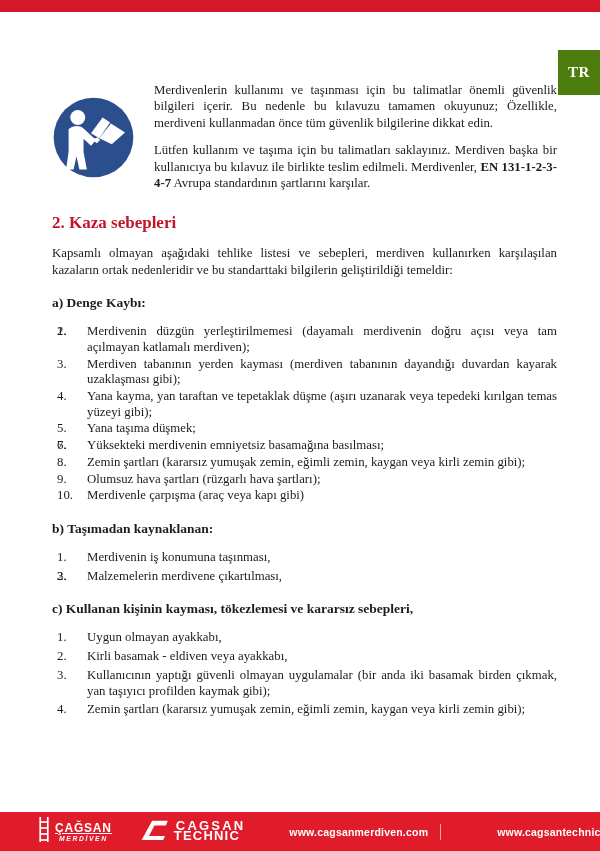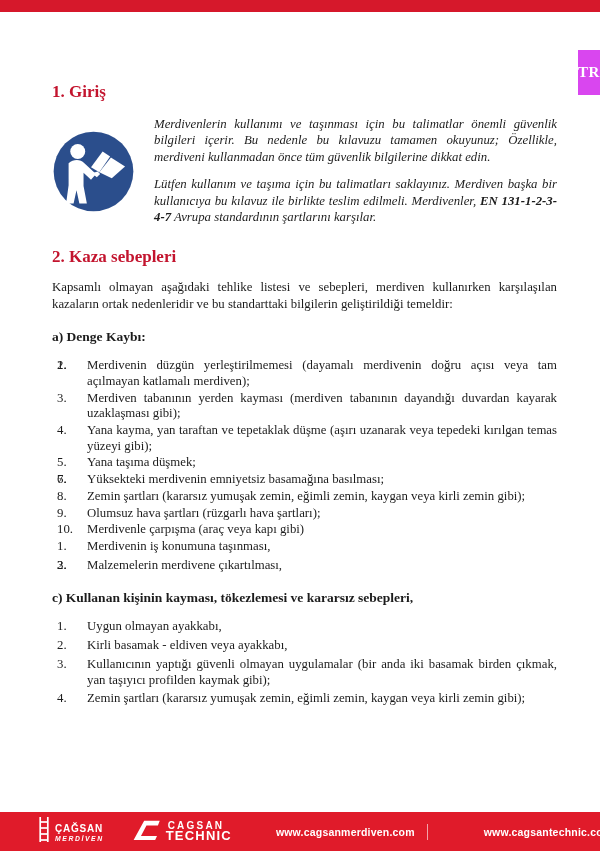--- a/index.html
+++ b/index.html
@@ -5,32 +5,32 @@
   * { margin:0; padding:0; box-sizing:border-box; }
   html,body { width:600px; height:851px; }
   body {
     font-family:"Liberation Serif","DejaVu Serif",serif;
     background:#fff; color:#1c1c1c;
     display:flex; flex-direction:column;
     position:relative; overflow:hidden;
   }
   .topbar { height:12px; width:100%; background:#d6182b; flex:0 0 auto; }
   .lang-tab {
-    position:absolute; top:50px; right:0; width:22px; height:45px;
-    background:#d946ef; color:#fff; font-weight:bold; font-size:15px;
+    position:absolute; top:50px; right:0; width:42px; height:45px;
+    background:#4d7c0f; color:#fff; font-weight:bold; font-size:15px;
     display:flex; align-items:center; justify-content:center;
     letter-spacing:.5px;
   }
   .page { flex:1 1 auto; padding:70px 43px 0 52px; }
   h1.sec { color:#c3142e; font-size:17px; font-weight:bold; }
   .h1-first { margin-bottom:14px; }
   .h1-second { margin-top:11px; margin-bottom:12px; }
   .intro-row { display:flex; gap:19px; }
   .manual-icon-wrap { flex:0 0 83px; margin-top:14px; }
-  .intro-text { flex:1;font-style:italic; }
+  .intro-text { flex:1; }
   p.body, li { font-size:12.8px; line-height:16.4px; }
   p.body { text-align:justify; }
   .intro-text p { margin-bottom:11px; }
   .sec2-intro { margin-bottom:16px; }
   h3.sub { font-size:13.5px; font-weight:bold; margin:17px 0 13px 0; }
   ol.hazard { list-style:none; }
   ol.hazard li {
     position:relative; padding-left:35px; text-align:justify;
     line-height:15.7px; margin-bottom:1px;
   }
@@ -39,40 +39,39 @@
   .gap-b { margin-top:21px; }
   .gap-c { margin-top:23px; }
   
   footer {
     flex:0 0 39px; background:#e01b2a; color:#fff;
     display:flex; align-items:center;
     font-family:"Liberation Sans","DejaVu Sans",sans-serif;
     padding:0 20px 0 38px;
   }
   .brand1 { display:flex; align-items:center; gap:5px; }
-  .b1name { font-size:10px; font-weight:bold; letter-spacing:.8px; line-height:13px; }
+  .b1name { font-size:12px; font-weight:bold; letter-spacing:.8px; line-height:13px;text-decoration:underline; }
   .b1sub  { font-size:6.8px; font-weight:bold; font-style:italic; letter-spacing:1.6px; text-align:center; }
   .vdiv { width:1px; height:22px; background:rgba(255,255,255,.75); margin:0 14px; }
   .vdiv.thin { height:16px; margin:0 12px; background:rgba(255,255,255,.6); }
   .brand2 { display:flex; align-items:center; gap:6px; }
-  .b2top { font-size:10px; font-weight:bold; letter-spacing:2.2px; line-height:8px; margin-left:2px; }
+  .b2top { font-size:13px; font-weight:bold; letter-spacing:2.2px; line-height:8px; margin-left:2px; }
   .b2bot { font-size:13px; font-weight:bold; letter-spacing:1.2px; line-height:12px; }
   .urls { display:flex; align-items:center; margin-left:auto; }
   .url { font-size:10.5px; font-weight:bold; letter-spacing:.2px; color:#fff; text-decoration:none;padding-left:44px; }
   .pagenum { font-family:"Liberation Serif",serif; font-weight:bold; font-size:13px; margin-left:28px; margin-right:4px; }
 </style>
 </head>
 <body>
 
 <div class="topbar"></div>
 <div class="lang-tab">TR</div>
 
 <div class="page">
 
-  <h1 class="sec h1-first">1. Giriş</h1>
 
   <div class="intro-row">
     <div class="manual-icon-wrap">
       <svg width="83" height="83" viewBox="0 0 100 100" aria-hidden="true">
         <circle cx="50" cy="50" r="48" fill="#2b4e8c"></circle>
         <circle cx="31" cy="26" r="9" fill="#ffffff"></circle>
         <path d="M20 40 c6 -5 14 -5 19 0 l14 13 -6 7 -9 -8.5 v16 l4 21 h-9 l-3.5 -16 -3.5 16 h-9 l3 -22 z" fill="#ffffff"></path>
         <path d="M47 45 L61 26 L70 32 L57 51 Z" fill="#ffffff"></path>
         <path d="M57 51 L71 33 L88 44 L72 58 Z" fill="#ffffff"></path>
         <path d="M55 50 l3 3 -4 4 -6 -5 z" fill="#ffffff"></path>
@@ -95,20 +94,21 @@
     <li><span class="num">3.</span><span>Merdiven tabanının yerden kayması (merdiven tabanının dayandığı duvardan kayarak uzaklaşması gibi);</span></li>
     <li><span class="num">4.</span><span>Yana kayma, yan taraftan ve tepetaklak düşme (aşırı uzanarak veya tepedeki kırılgan temas yüzeyi gibi);</span></li>
     <li><span class="num">5.</span><span>Yana taşıma düşmek;</span></li>
     <li><span class="num">6.</span></li>
     <li><span class="num">7.</span><span>Yüksekteki merdivenin emniyetsiz basamağına basılması;</span></li>
     <li><span class="num">8.</span><span>Zemin şartları (kararsız yumuşak zemin, eğimli zemin, kaygan veya kirli zemin gibi);</span></li>
     <li><span class="num">9.</span><span>Olumsuz hava şartları (rüzgarlı hava şartları);</span></li>
     <li><span class="num">10.</span><span>Merdivenle çarpışma (araç veya kapı gibi)</span></li>
   </ol>
 
+  <h3 class="sub gap-b">b) Taşımadan kaynaklanan:</h3>
   <ol class="hazard spaced">
     <li><span class="num">1.</span><span>Merdivenin iş konumuna taşınması,</span></li>
     <li><span class="num">2.</span></li>
     <li><span class="num">3.</span><span>Malzemelerin merdivene çıkartılması,</span></li>
   </ol>
 
   <h3 class="sub gap-c">c) Kullanan kişinin kayması, tökezlemesi ve kararsız sebepleri,</h3>
   <ol class="hazard spaced">
     <li><span class="num">1.</span><span>Uygun olmayan ayakkabı,</span></li>
     <li><span class="num">2.</span><span>Kirli basamak - eldiven veya ayakkabı,</span></li>

